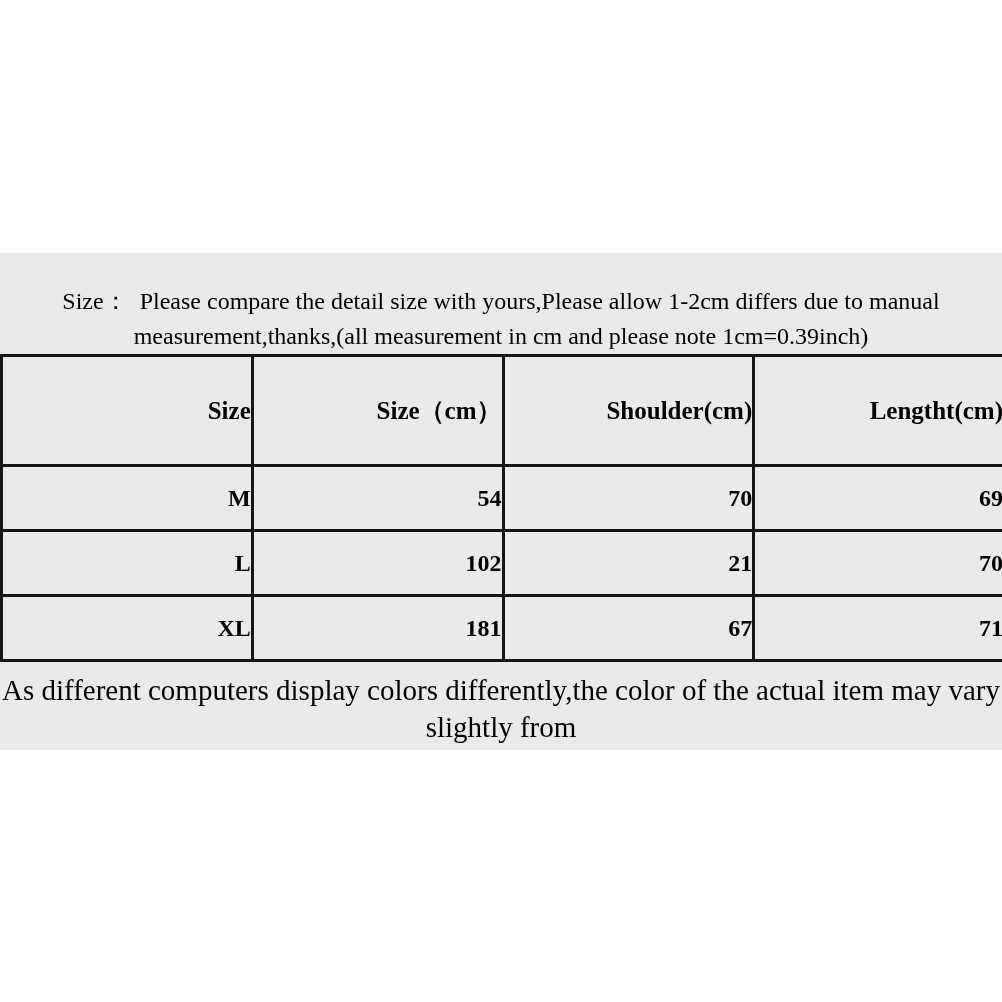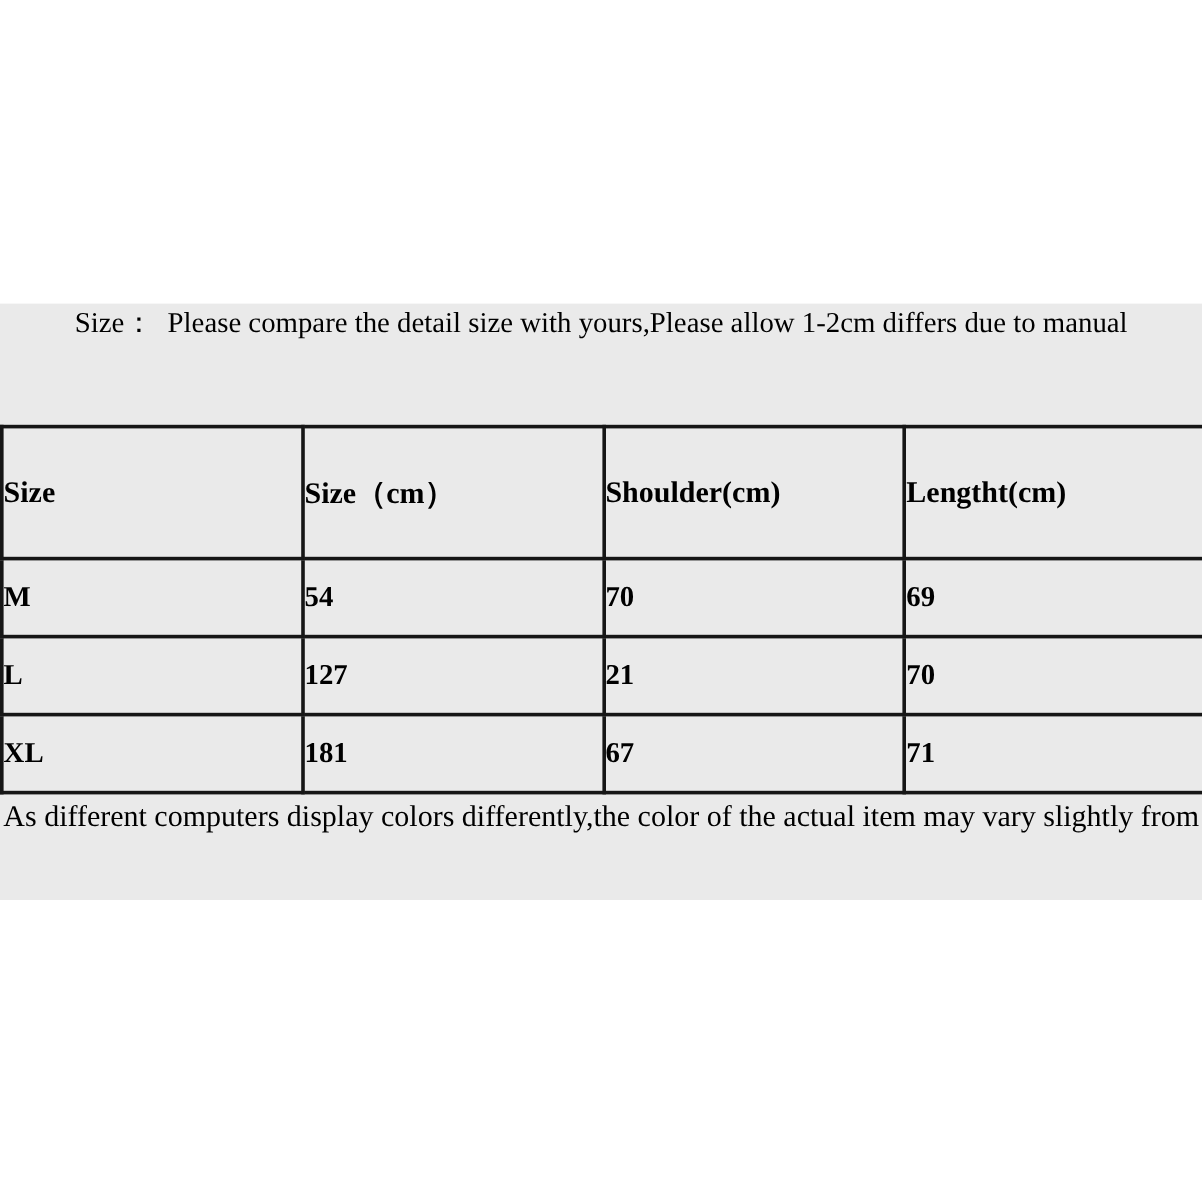--- a/index.html
+++ b/index.html
@@ -17,78 +17,79 @@
     left: 0;
     top: 253px;
     width: 1002px;
     height: 497px;
     background: #eaeaea;
     overflow: hidden;
   }
   .note {
     display: flex;
     flex-direction: column;
-    justify-content: space-between;
+    justify-content: flex-end;
     align-items: center;
     text-align: center;
     font-family: Liberation Serif, serif;
   }
   .note-line { white-space: pre-wrap; }
   .top-note {
     height: 101px;
     font-size: 24px;
     line-height: 35px;
   }
   .bottom-note {
     height: 84px;
-    font-size: 25px;
+    font-size: 29px;
     line-height: 37px;
   }
   table.size-table {
     width: 1006px;            
     border-collapse: collapse;
     table-layout: fixed;
   }
   .size-table td {
     border: 3px solid #161616;
-    text-align: left;
+    text-align: right;
     vertical-align: middle;
     font-weight: bold;
     padding: 0;
     overflow: hidden;
   }
   .size-table tr.hdr td { height: 107px; font-size: 25px; }
   .size-table tr.row td { height: 62px;  font-size: 24px; }
 </style>
 </head>
 <body>
 
 <div class="panel">
 
   <div class="note top-note">
     <div class="note-line">Size：  Please compare the detail size with yours,Please allow 1-2cm differs due to manual</div>
+    <div class="note-line">measurement,thanks,(all measurement in cm and please note 1cm=0.39inch)</div>
   </div>
 
   <table class="size-table">
     <tbody>
         <tr class="hdr">
       <td>Size</td>
       <td>Size（cm）</td>
       <td>Shoulder(cm)</td>
       <td>Lengtht(cm)</td>
     </tr>
     <tr class="row">
       <td>M</td>
       <td>54</td>
       <td>70</td>
       <td>69</td>
     </tr>
     <tr class="row">
       <td>L</td>
-      <td>127</td>
+      <td>102</td>
       <td>21</td>
       <td>70</td>
     </tr>
     <tr class="row">
       <td>XL</td>
       <td>181</td>
       <td>67</td>
       <td>71</td>
     </tr>
   </tbody>

